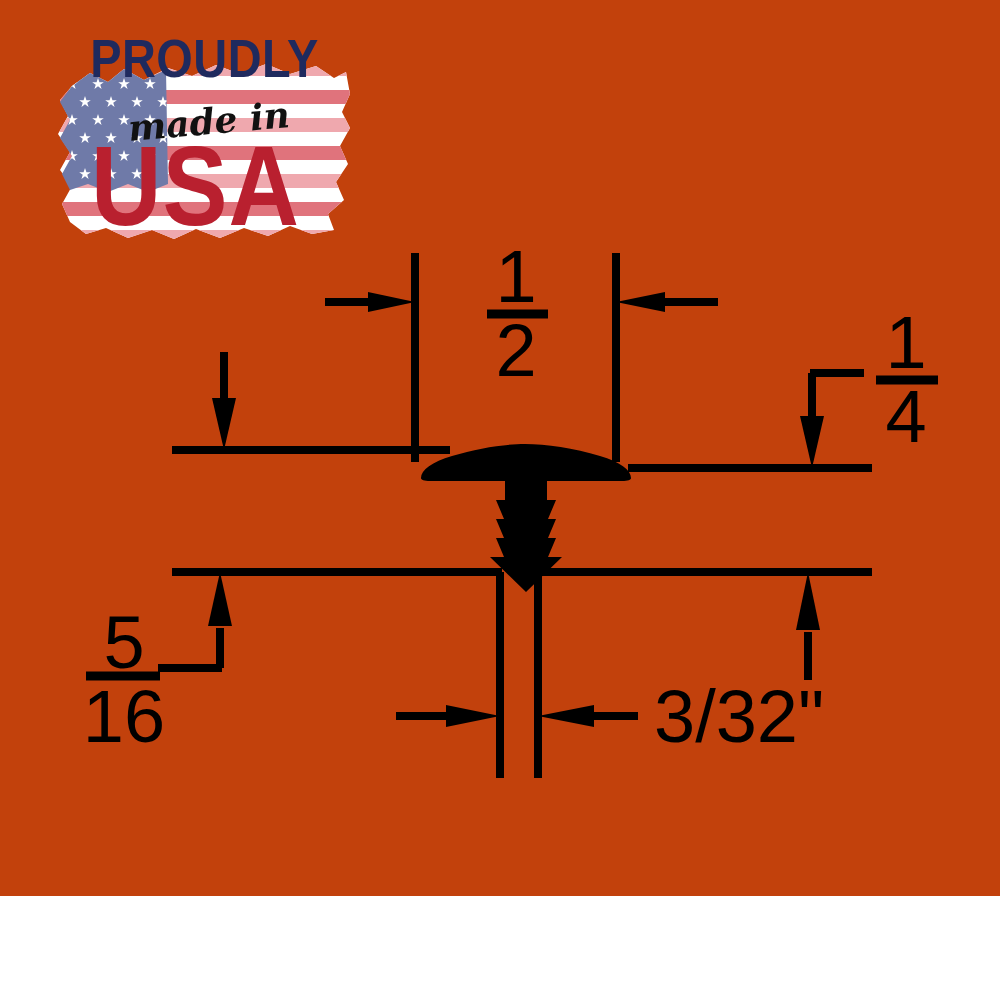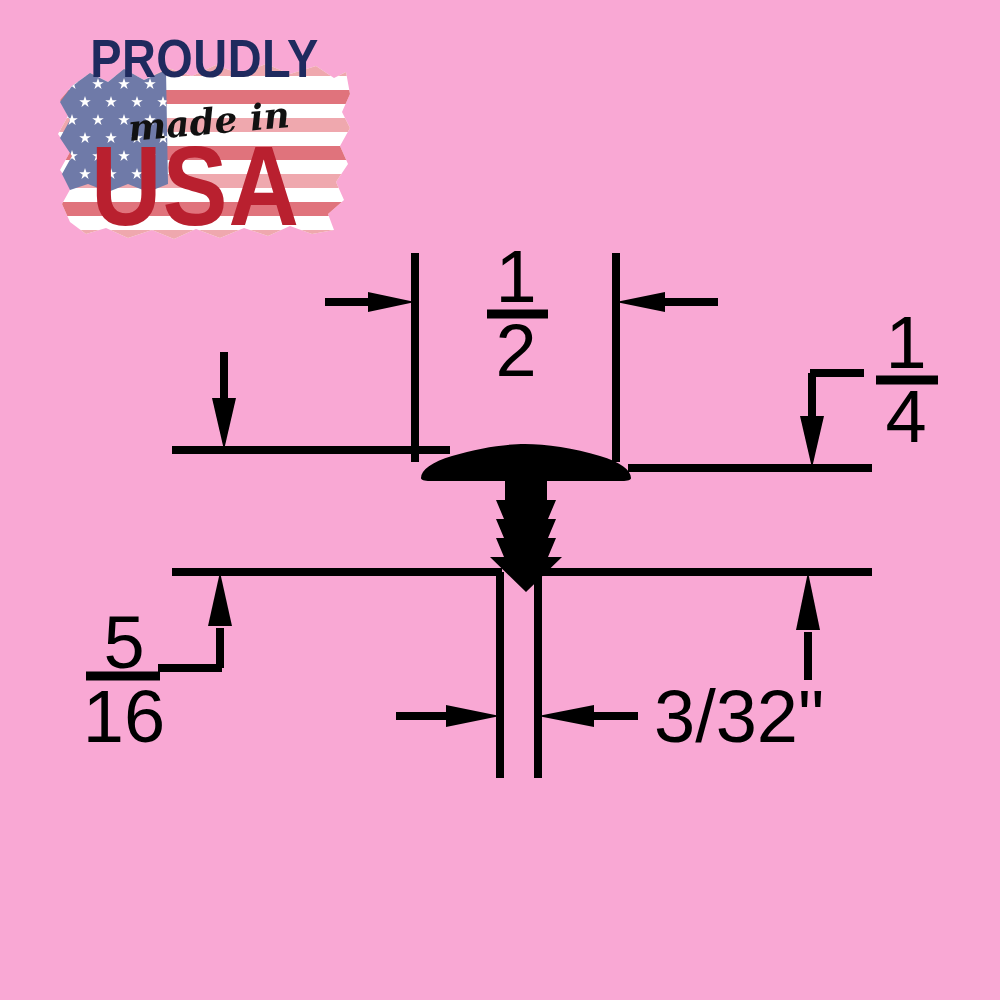--- a/index.html
+++ b/index.html
@@ -3,21 +3,21 @@
 <meta charset="utf-8">
 <style>
   html,body{margin:0;padding:0;}
   body{
     width:1000px;height:1000px;
     background:#ffffff;
     font-family:"Liberation Sans",sans-serif;
     overflow:hidden;
     position:relative;
   }
-  #stage{position:relative;width:1000px;height:1000px;background:#f9a8d4;}
+  #stage{position:relative;width:1000px;height:896px;background:#c2410c;}
   #drawing{position:absolute;left:0;top:0;width:1000px;height:1000px;}
   #badge{position:absolute;left:28px;top:24px;width:330px;height:230px;}
   .hidden-text{position:absolute;width:1px;height:1px;overflow:hidden;opacity:0;pointer-events:none;}
 </style>
 </head>
 <body>
 
 <div id="stage">
 
   <div id="badge">

